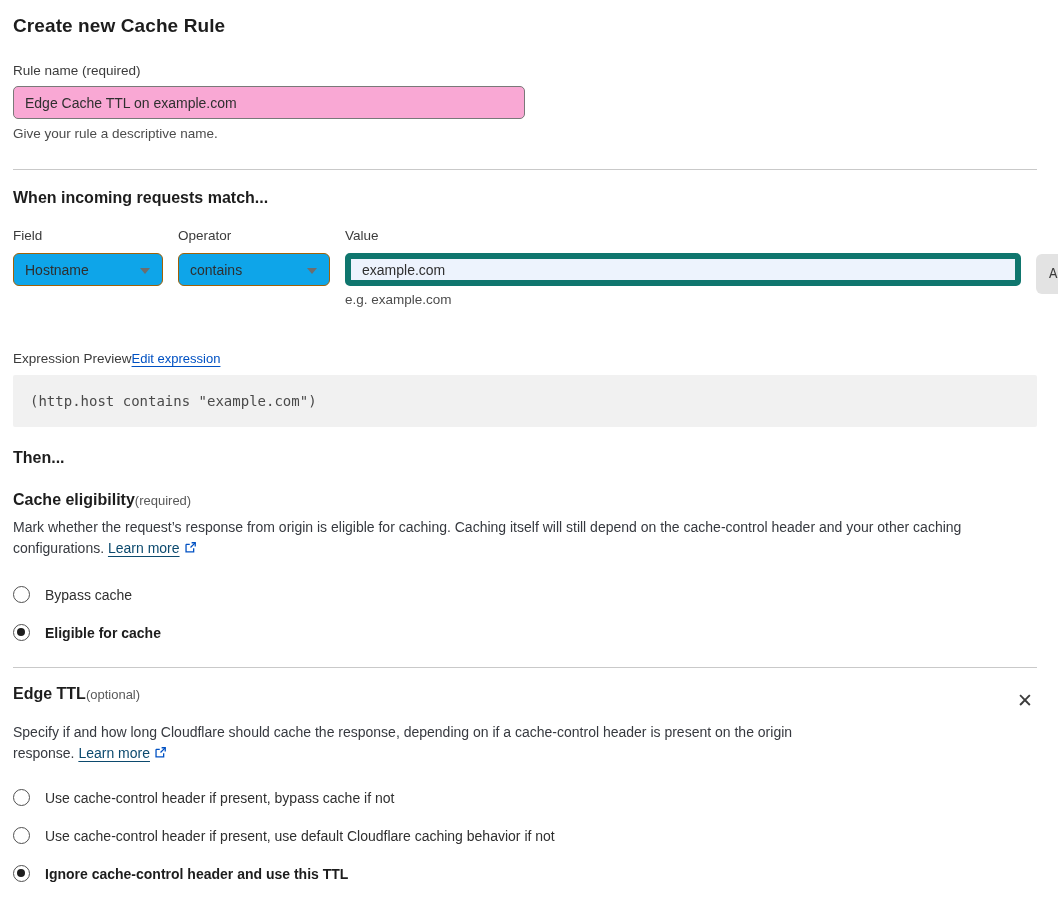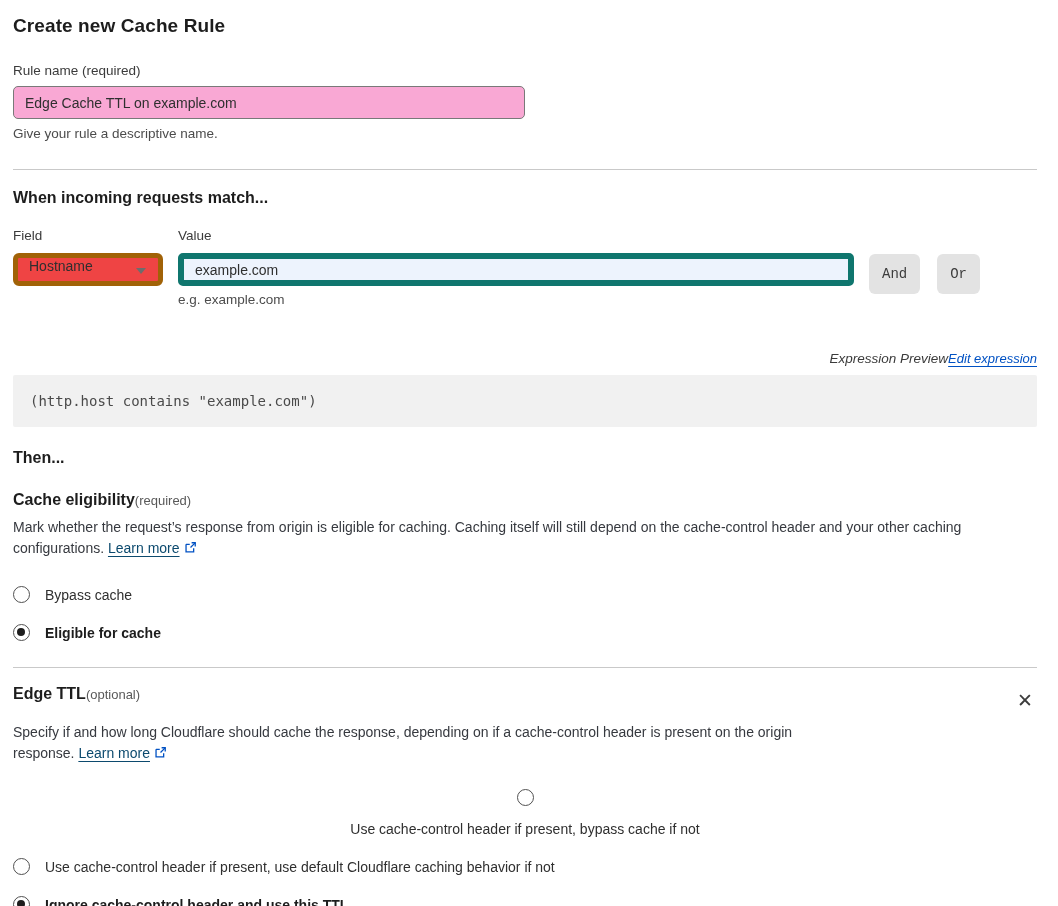--- a/index.html
+++ b/index.html
@@ -63,24 +63,25 @@
     display: flex;
     align-items: flex-start;
     gap: 15px;
     margin-top: 21px;
   }
   .match-col .field-label { margin-bottom: 10px; }
 
   .select-control {
     position: relative;
     height: 33px;
-    border: 5px solid #a16207;
+    border: 1px solid #a16207;
     border-radius: 6px;
-    background: #ef4444;
-    display: flex;
+    background: #0ea5e9;
+    display: flex;
+    align-items: center;
     padding: 0 30px 0 11px;
     font-size: 14px;
     color: #2f2f2f;
     cursor: pointer;
   }
   .select-control .caret {
     position: absolute;
     right: 12px;
     top: 50%;
     margin-top: -2px;
@@ -106,24 +107,23 @@
     background: #e3e3e3;
     color: #3c3c3c;
     font-size: 14px;
     font-family: Liberation Mono, monospace;
     padding: 0 13px;
     cursor: pointer;
   }
 
   .expr-row {
     display: flex;
-    justify-content: flex-end;
+    justify-content: flex-start;
     align-items: flex-end;
     margin-top: 44px;
-    font-style: italic;
   }
   .link {
     color: #0051c3;
     font-size: 13px;
     text-decoration: underline;
     text-underline-offset: 3px;
     cursor: pointer;
   }
   .code-block {
     margin-top: 9px;
@@ -233,20 +233,27 @@
 
       <div class="match-grid">
         <div class="match-col">
           <div class="field-label">Field</div>
           <div class="select-control w-field">
             <span>Hostname</span>
             <span class="caret"></span>
           </div>
         </div>
 
+        <div class="match-col">
+          <div class="field-label">Operator</div>
+          <div class="select-control w-operator">
+            <span>contains</span>
+            <span class="caret"></span>
+          </div>
+        </div>
 
         <div class="match-col">
           <div class="field-label">Value</div>
           <input class="text-input value-input" type="text" value="example.com" style="">
           <div class="help-text mt-6">e.g. example.com</div>
         </div>
 
         <div class="match-col" style="padding-top: 25px; display:flex; gap: 17px;">
           <button class="conjunction-btn">And</button>
           <button class="conjunction-btn">Or</button>
@@ -300,21 +307,21 @@
       </div>
       <p class="section-desc desc-narrow">
         <span>Specify if and how long Cloudflare should cache the response, depending on if a cache-control header is present on the origin response.</span>
         <a class="inline-link">Learn more</a><span class="ext-icon"><svg width="13" height="13" viewBox="0 0 14 14" fill="none">
               <path d="M2.2 3.6 h4 M2.2 3.6 v8.2 h8.2 v-4" stroke="#0051c3" stroke-width="1.4" fill="none"></path>
               <path d="M8.2 1.9 h3.9 v3.9" stroke="#0051c3" stroke-width="1.4" fill="none"></path>
               <path d="M12 2 L7 7" stroke="#0051c3" stroke-width="1.4"></path>
             </svg></span>
       </p>
 
-      <div class="radio-row" style="margin-top: 24px; flex-direction: column;">
+      <div class="radio-row" style="margin-top: 24px;">
         <span class="radio-circle"></span>
         <span class="radio-label">Use cache-control header if present, bypass cache if not</span>
       </div>
       <div class="radio-row">
         <span class="radio-circle"></span>
         <span class="radio-label">Use cache-control header if present, use default Cloudflare caching behavior if not</span>
       </div>
       <div class="radio-row">
         <span class="radio-circle checked"></span>
         <span class="radio-label selected">Ignore cache-control header and use this TTL</span>

